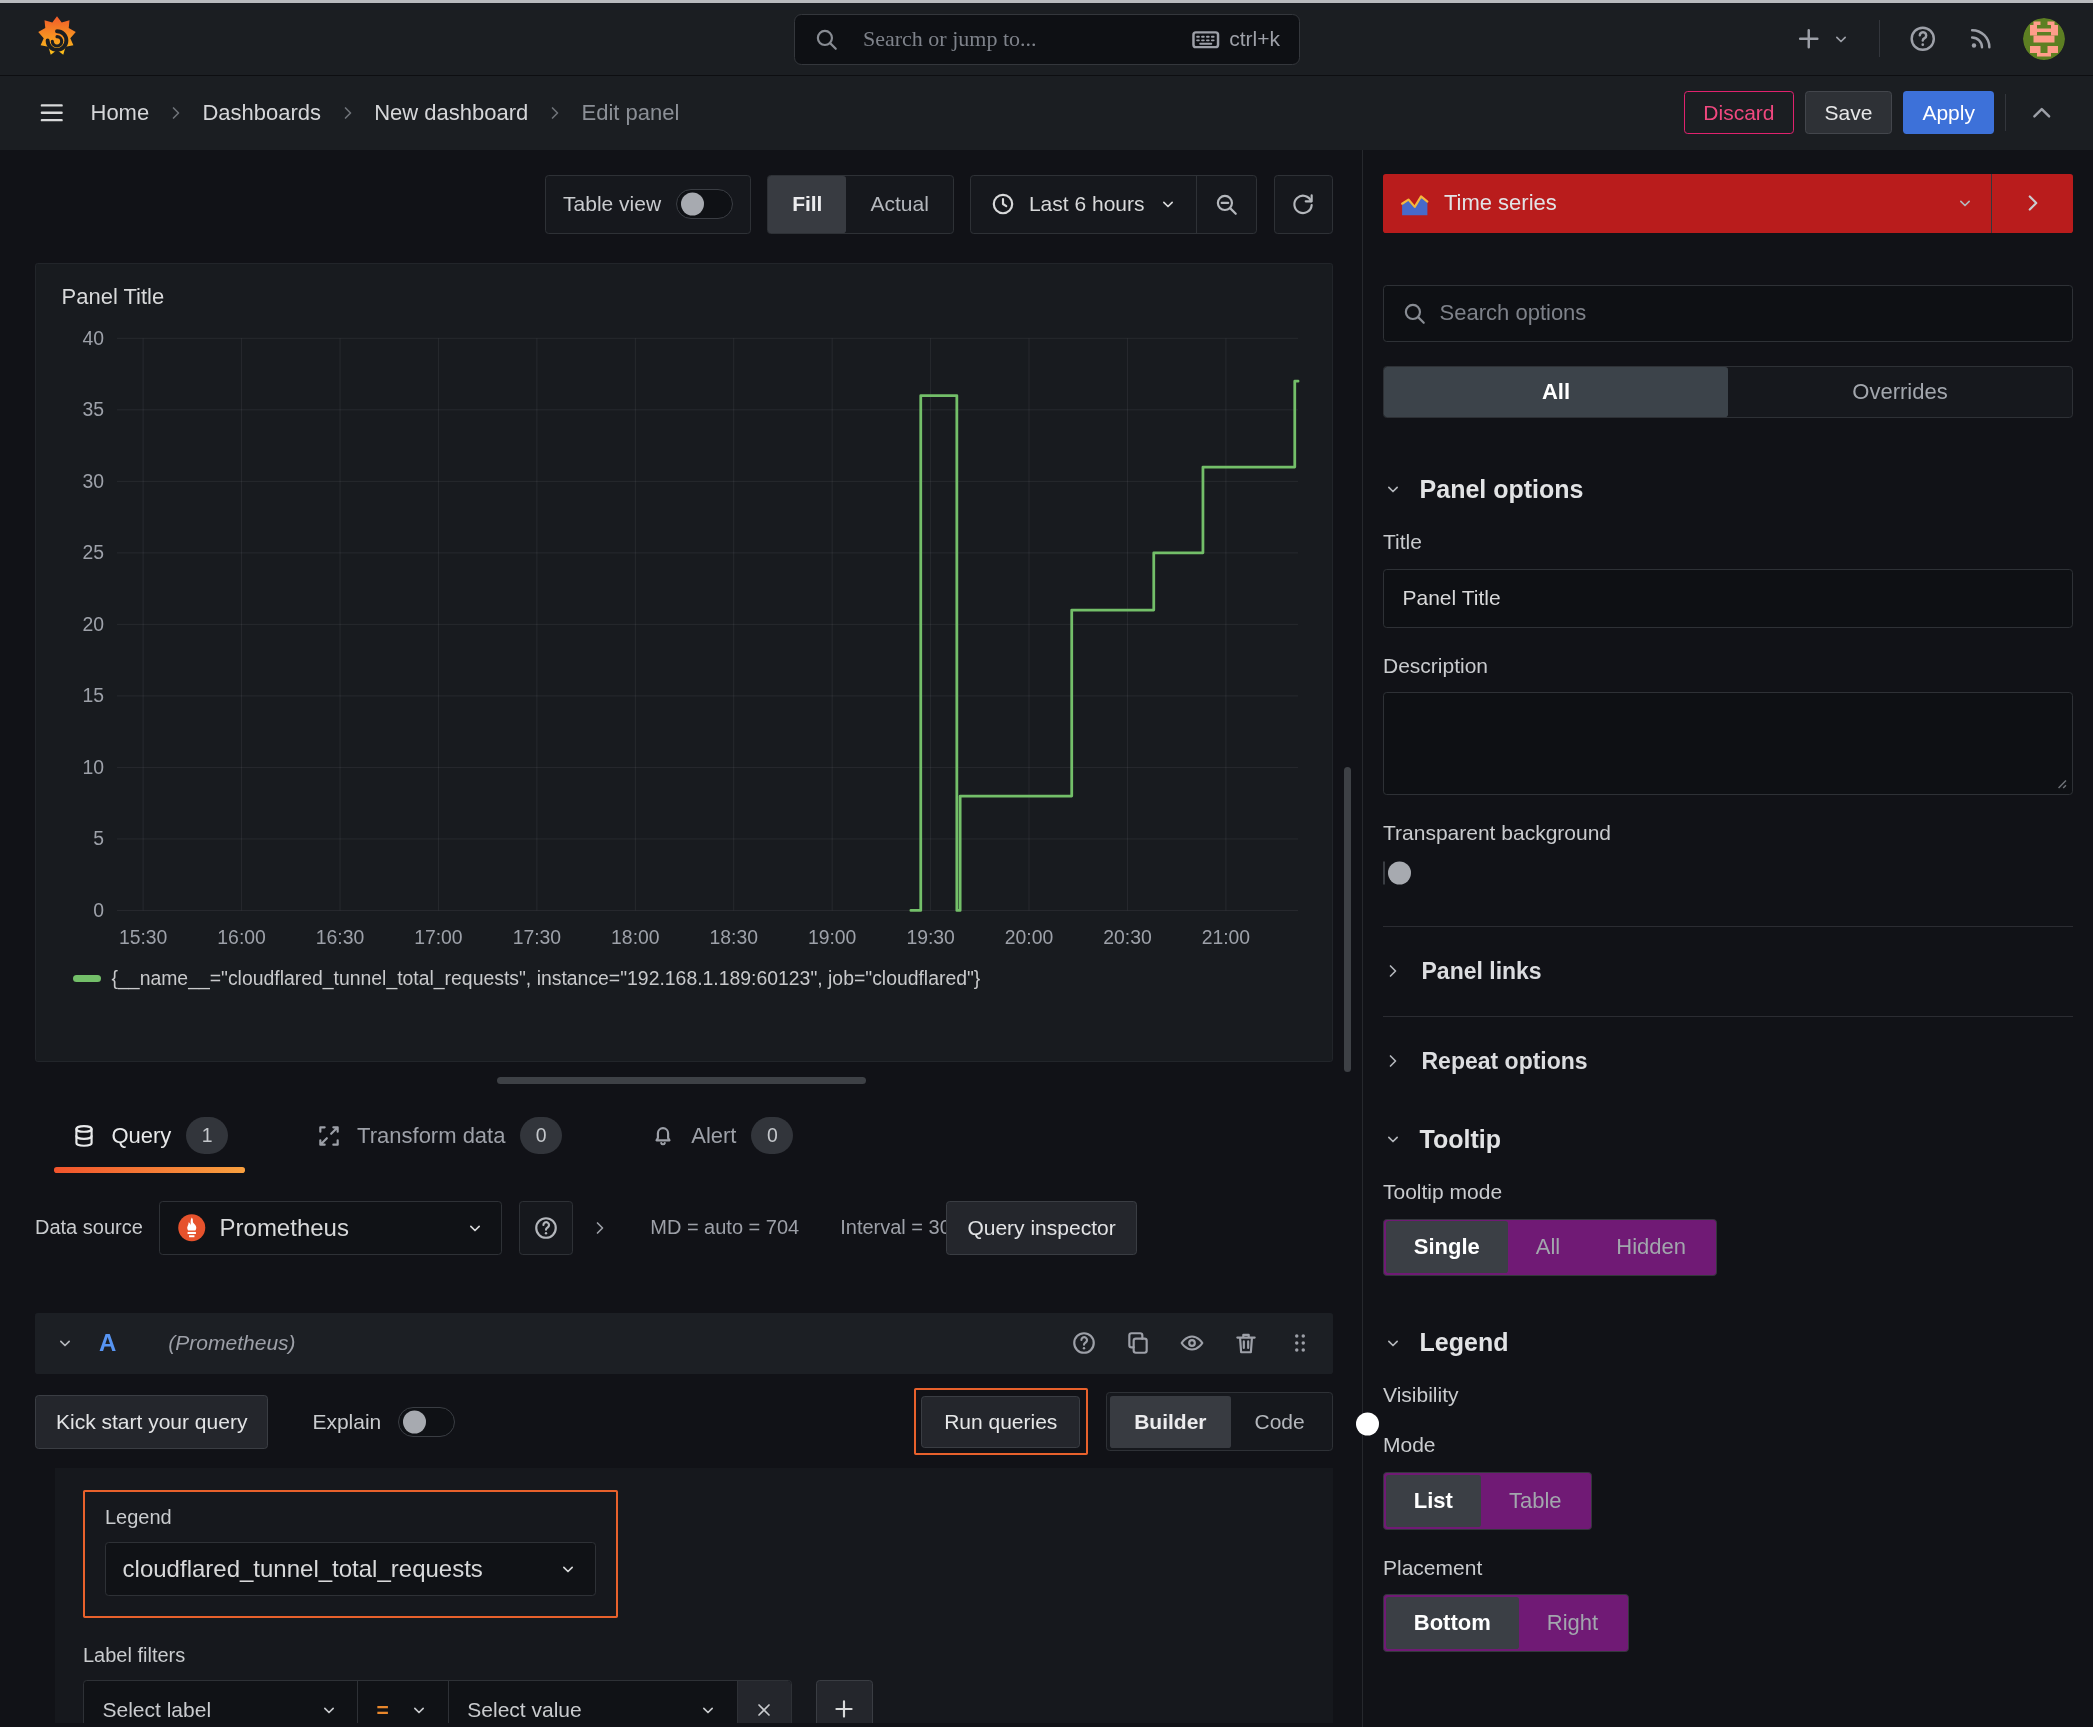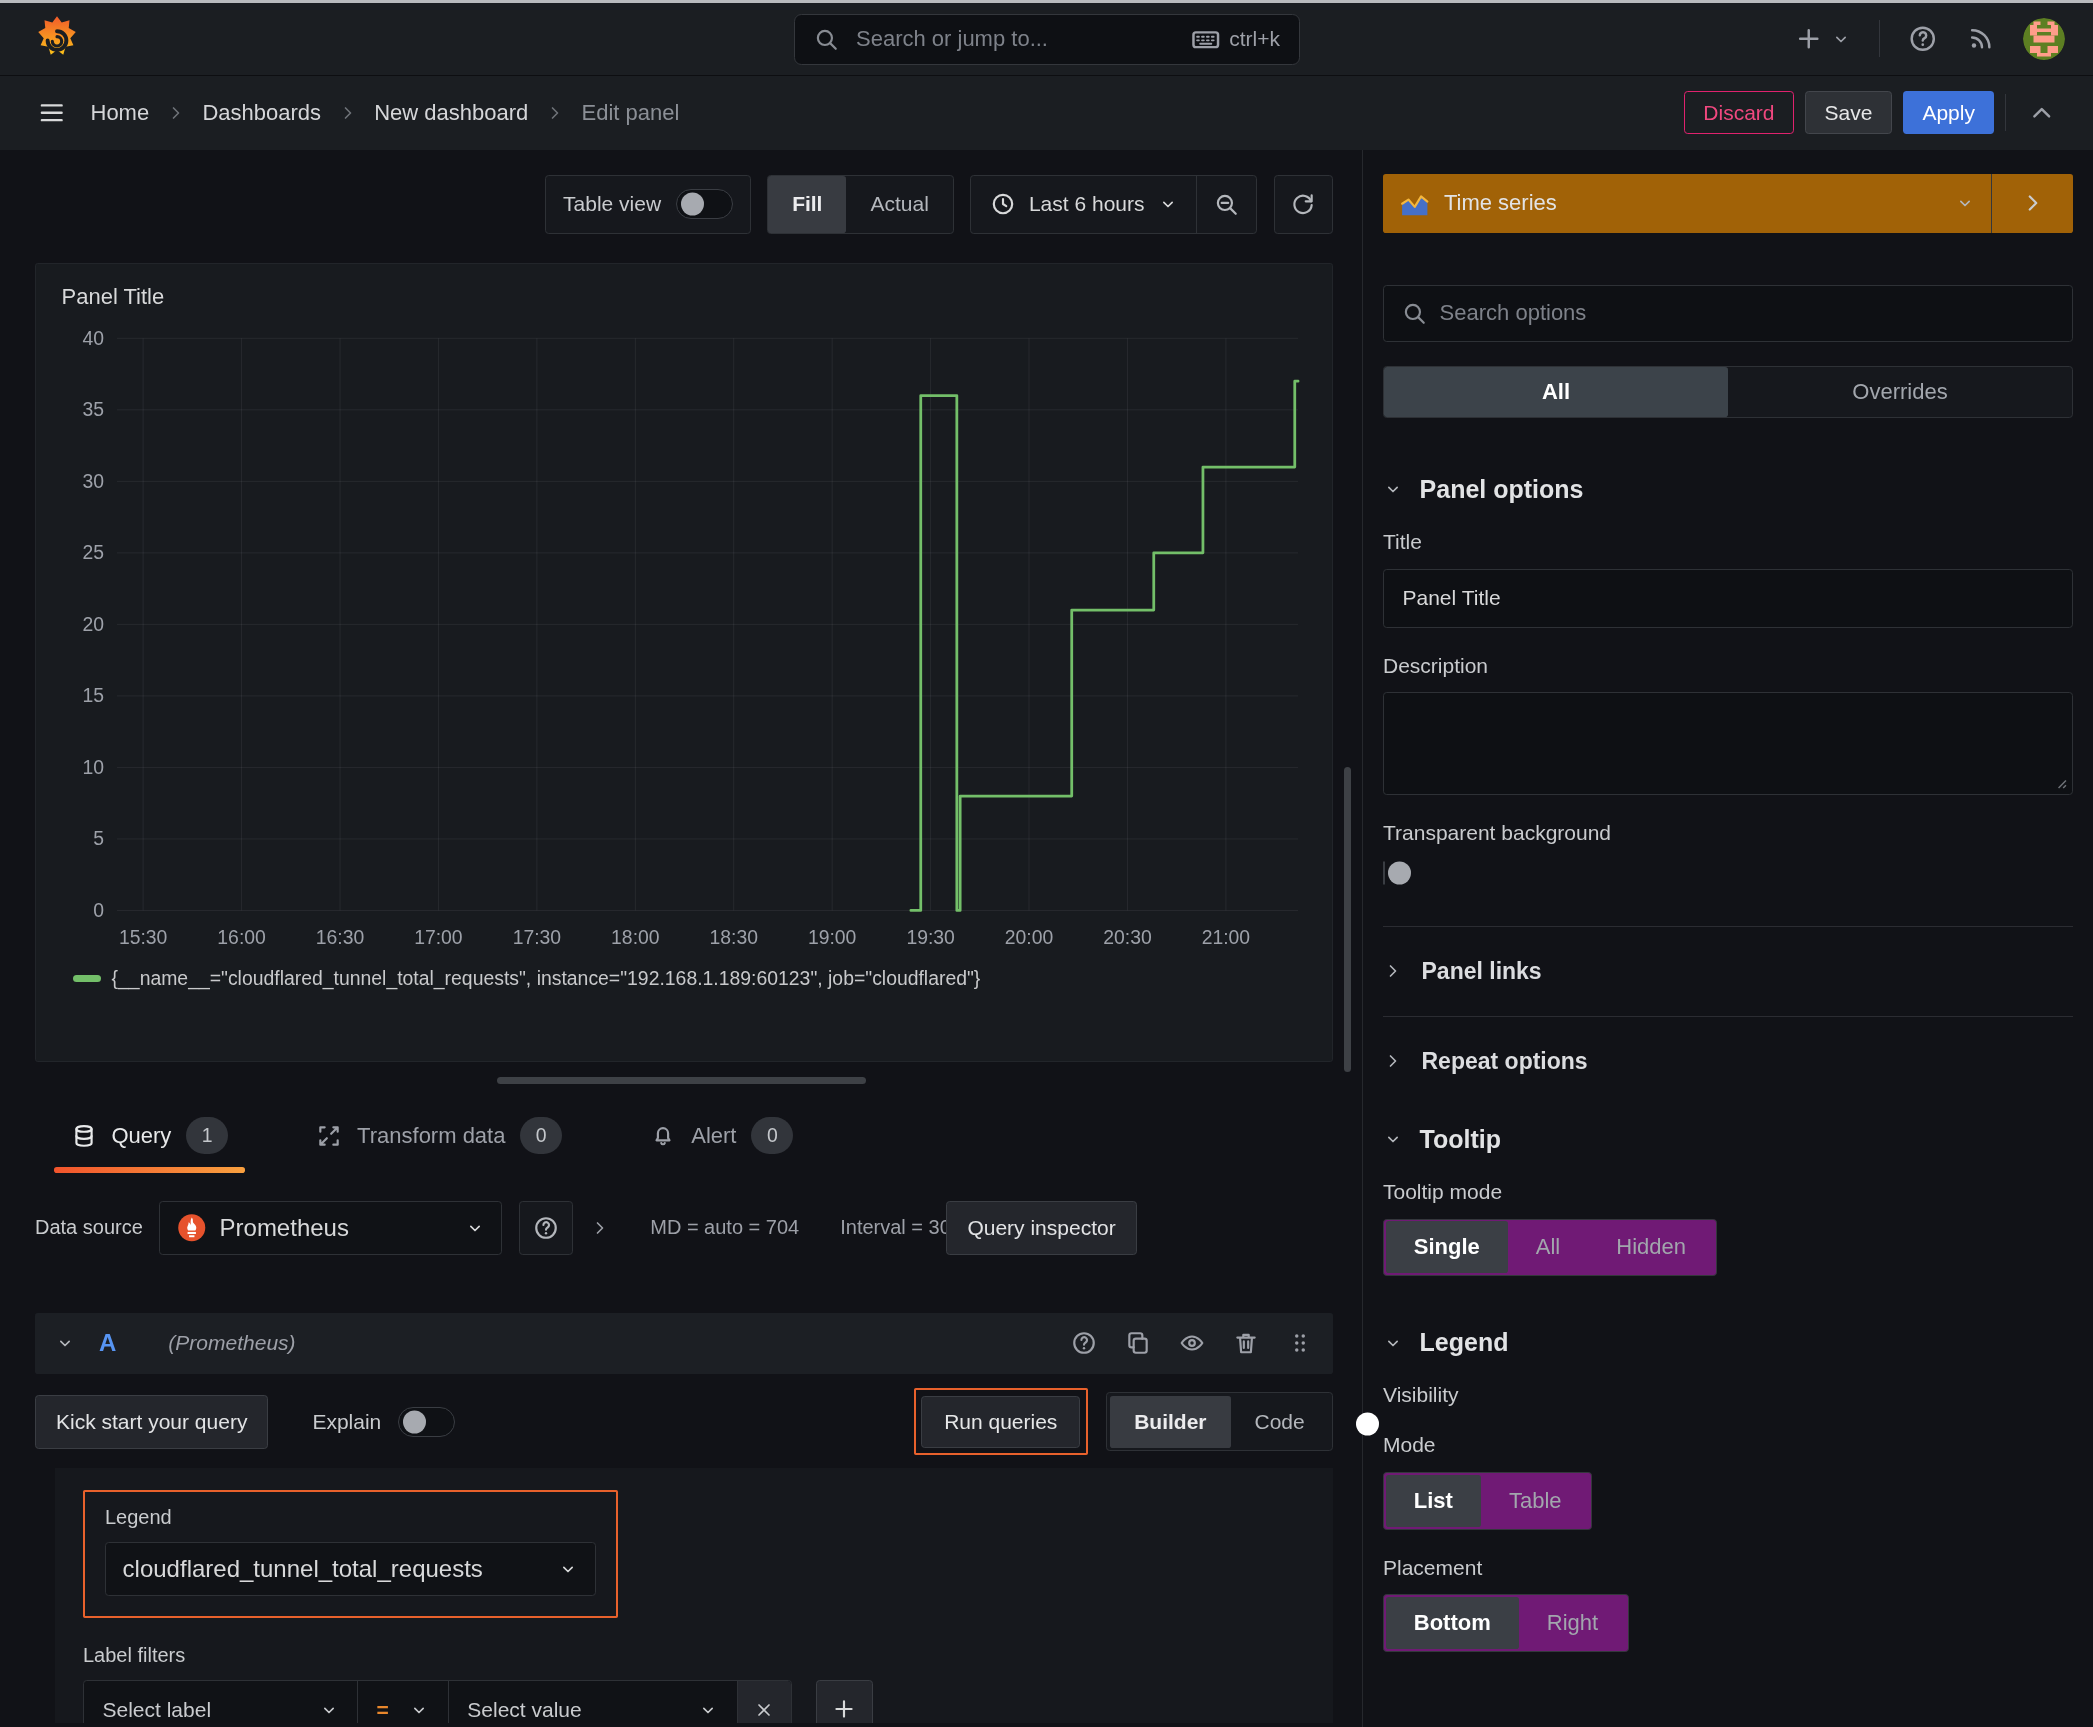--- a/index.html
+++ b/index.html
@@ -13,21 +13,21 @@
   .ic{width:26px;height:26px;stroke:currentColor;fill:none;stroke-width:2;stroke-linecap:round;stroke-linejoin:round;flex:none}
   .ic.sm{width:20px;height:20px}
   .ic.lg{width:29.5px;height:29.5px}
 
   
   .top-edge{height:2.8px;background:#b9bbbe}
   .topbar{position:relative;height:73px;background:#1b1e22;display:flex;align-items:center;padding:0 28px;border-bottom:0.9px solid #0d0e11}
   .logo{width:50px;height:50px;margin-left:3.7px}
   .search-wrap{position:absolute;left:50%;top:11px;transform:translateX(-50%);width:506px;height:51px;
     background:#0e1014;border:0.9px solid #34373c;border-radius:7.4px;display:flex;align-items:center;padding:0 18.5px;color:#888c93}
-  .search-wrap input{flex:1;background:transparent;border:0;outline:none;color:#9da0a8;font-size:22px;margin-left:17px;font-family:Liberation Sans, sans-serif}
+  .search-wrap input{flex:1;background:transparent;border:0;outline:none;color:#9da0a8;font-size:22px;margin-left:24px;font-family:Liberation Serif, serif}
   .search-wrap input::placeholder{color:#7e828a}
   .shortcut{display:flex;align-items:center;gap:9.2px;color:#9da0a8;font-size:21px}
   .topbar-right{margin-left:auto;display:flex;align-items:center;gap:28px;color:#9da0a8}
   .vdiv{width:0.9px;height:37px;background:#33363c}
   .avatar{width:42px;height:42px;border-radius:50%;overflow:hidden;flex:none}
 
   
   .crumbbar{height:74px;background:#1b1e22;display:flex;align-items:center;padding:0 37px;gap:24px}
   .burger{color:#d8d9da;display:flex}
   .crumbs{display:flex;align-items:center;gap:16.6px;font-size:22px}
@@ -113,21 +113,21 @@
   .metric-select{width:491px}
   .lf-row{display:flex;align-items:stretch;margin-top:5.5px}
   .lf-group{display:flex;border:0.9px solid #2e3136;border-radius:3.7px;background:#101216}
   .lf-seg{display:flex;align-items:center;gap:16.6px;padding:0 18.5px;height:57px;color:#c9cbce;font-size:21px}
   .lf-div{width:0.9px;background:#2e3136}
   .op{color:#e8872c;font-weight:700}
   .xbtn{width:54px;display:flex;align-items:center;justify-content:center;background:#24262c;color:#c9cbce;border-left:0.9px solid #2e3136;border-radius:0 3.7px 3.7px 0}
   .plus-btn{width:57px;height:57px;margin-left:24px;background:#24262c;border:0.9px solid #3a3d43;border-radius:3.7px;display:flex;align-items:center;justify-content:center;color:#d8d9da}
 
   
-  .viz-row{display:flex;height:59px;background:#a16207;border-radius:2.8px;overflow:hidden;align-items:center}
+  .viz-row{display:flex;height:59px;background:#b91c1c;border-radius:2.8px;overflow:hidden;align-items:center}
   .viz-main{flex:1;display:flex;align-items:center;gap:14.8px;padding:0 16.6px;height:100%}
   .viz-name{font-size:22px;color:#e2e3e5}
   .viz-chev{margin-left:auto;color:#b4b7bc;display:flex}
   .viz-div{width:0.9px;height:100%;background:#34373c}
   .viz-open{width:81px;height:100%;display:flex;align-items:center;justify-content:center;color:#c9cbce}
   .sb-search{margin-top:52px;height:57px;background:#0e1014;border:0.9px solid #2e3136;border-radius:3.7px;display:flex;align-items:center;padding:0 16.6px;color:#888c93}
   .sb-search input{flex:1;background:transparent;border:0;outline:none;color:#9da0a8;font-size:22px;margin-left:13px;font-family:inherit}
   .sb-search input::placeholder{color:#7e828a}
   .sb-tabs{margin-top:24px;display:flex;height:52px;border:0.9px solid #2e3136;border-radius:3.7px;background:#16181d;overflow:hidden}
   .sb-tab{flex:1;display:flex;align-items:center;justify-content:center;font-size:22px;color:#a2a6ad}

